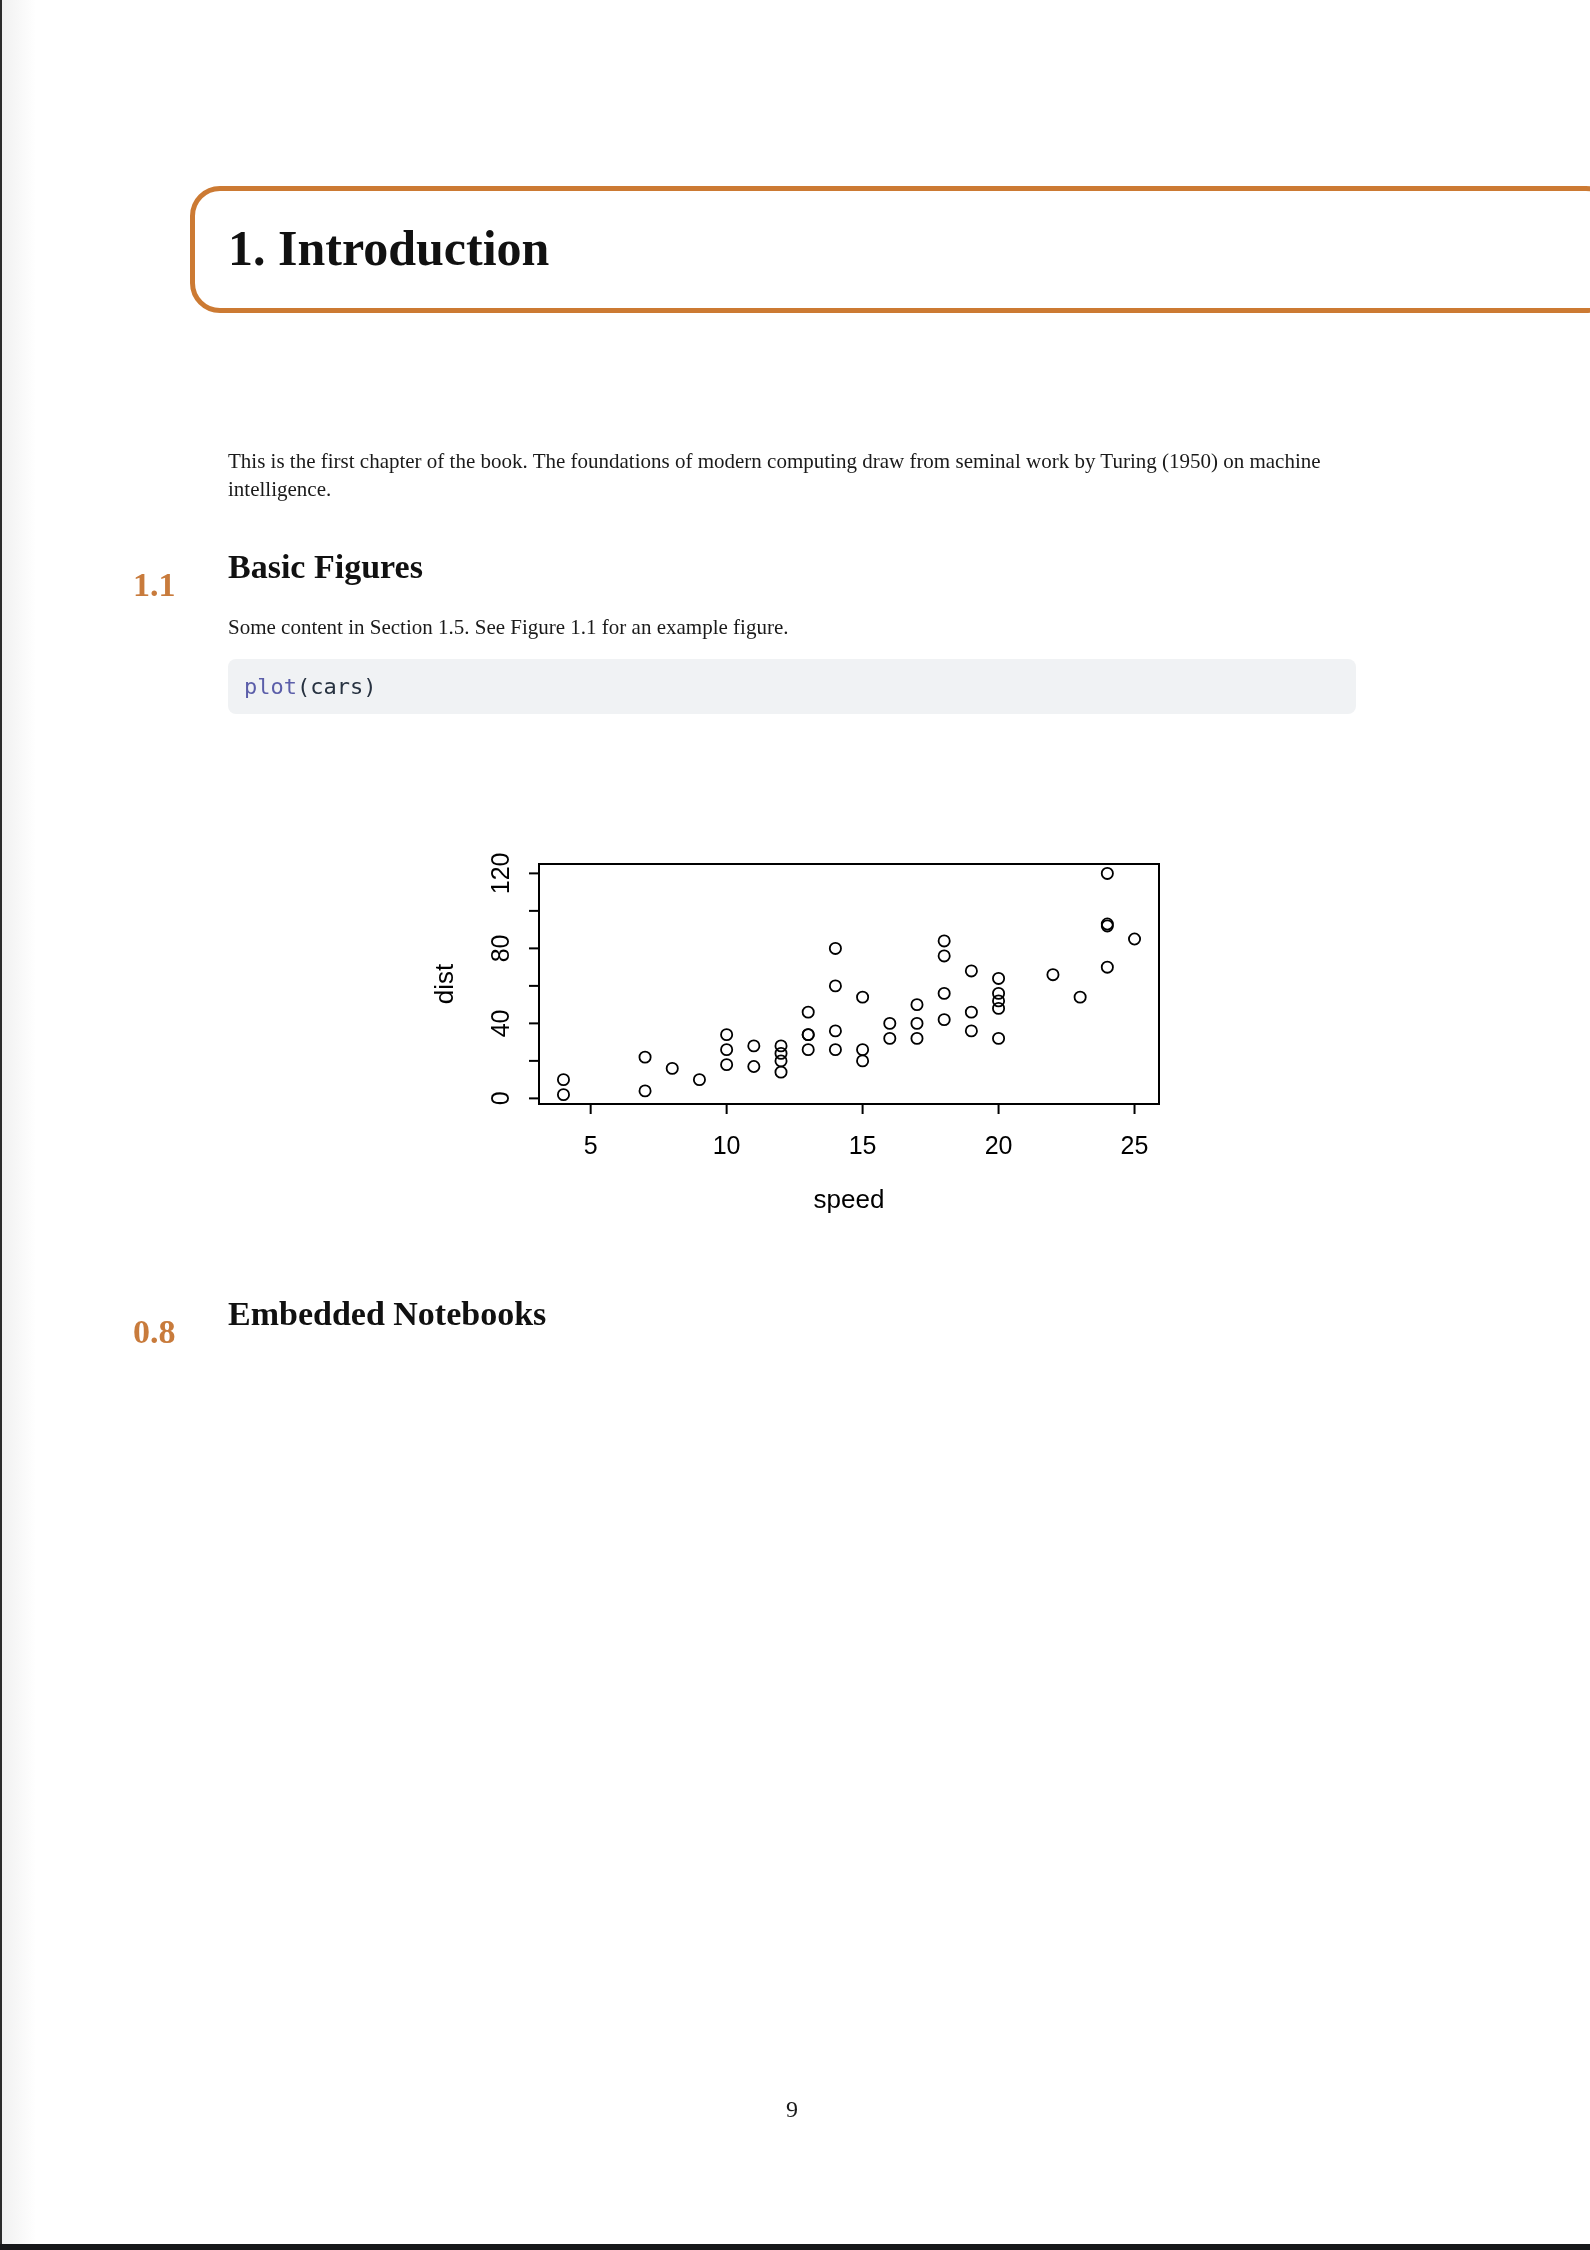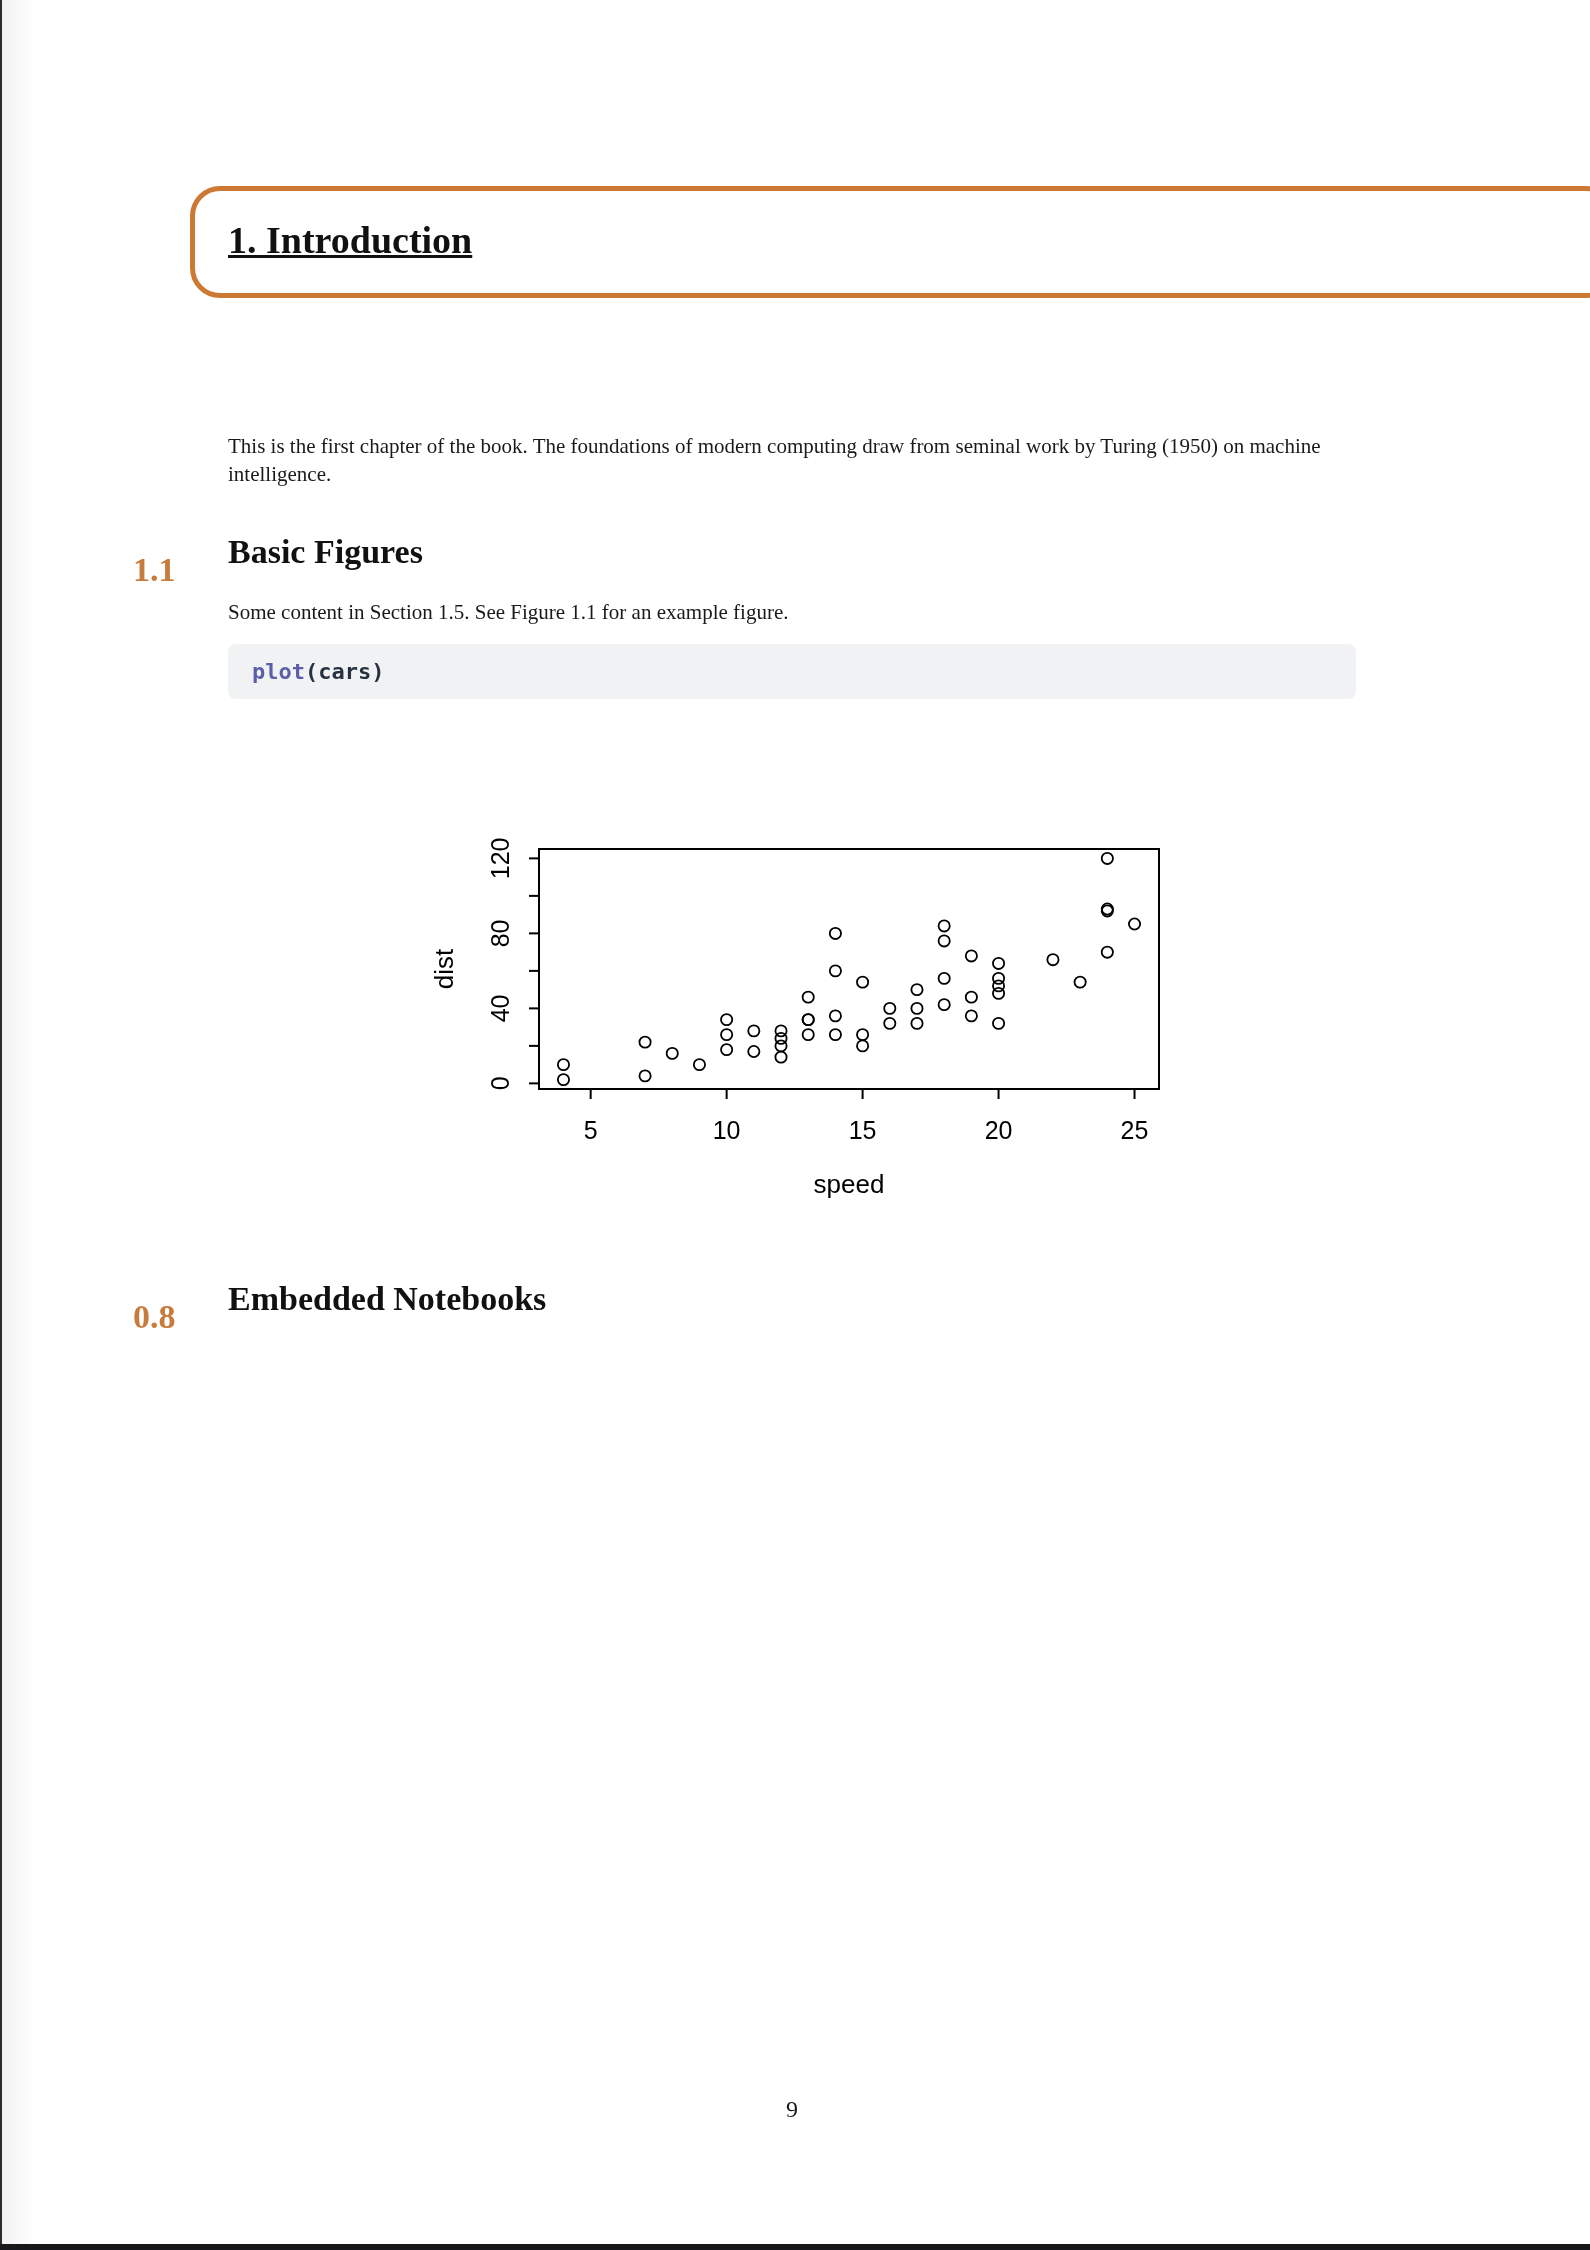--- a/index.html
+++ b/index.html
@@ -30,25 +30,24 @@
   
   .chapter-title-box{
     margin:186px -26px 0 190px;
     border:5px solid var(--accent);
     border-radius:30px;
     padding:26px 40px 28px 33px;
     background:#fff;
   }
   .chapter-title{
     margin:0;
-    font-size:38px;
+    font-size:50px;
     font-weight:bold;
     line-height:1.25;
     color:#111;
-    text-decoration:underline;
   }
 
   main{margin-left:228px;width:1128px;}
 
   p{margin:0;font-size:21px;line-height:1.34;color:var(--ink);}
   .intro-paragraph{margin-top:134px;}
 
   .section-heading{
     position:relative;
     margin:44px 0 0 0;
@@ -63,26 +62,25 @@
     color:var(--secnum);
     font-weight:bold;
     margin-top:18px;
   }
   .section-body{margin-top:27px;}
 
   .code-block{
     margin-top:18px;
     background:var(--code-bg);
     border-radius:8px;
-    padding:14px 24px;
+    padding:14px 16px;
     font-family:"DejaVu Sans Mono", monospace;
     font-size:22px;
     line-height:1.25;
     color:var(--code-text);
-    font-weight:bold;
   }
   .code-block .fn{color:var(--code-fn);}
 
   figure{margin:134px 0 0 0;text-align:center;}
   .chart-svg{display:inline-block;}
   .chart-svg text{font-family:"Liberation Sans", sans-serif;fill:#000;}
   figcaption{
     margin-top:26px;
     font-size:24px;
     color:var(--ink);

